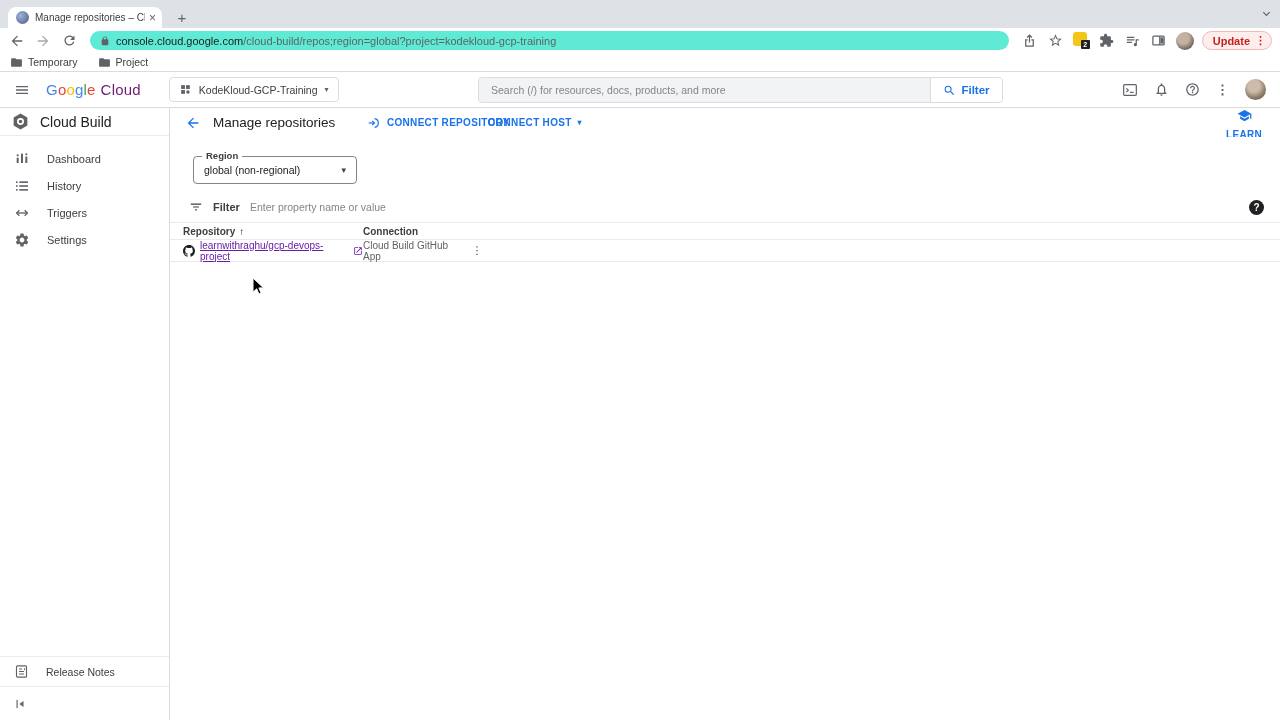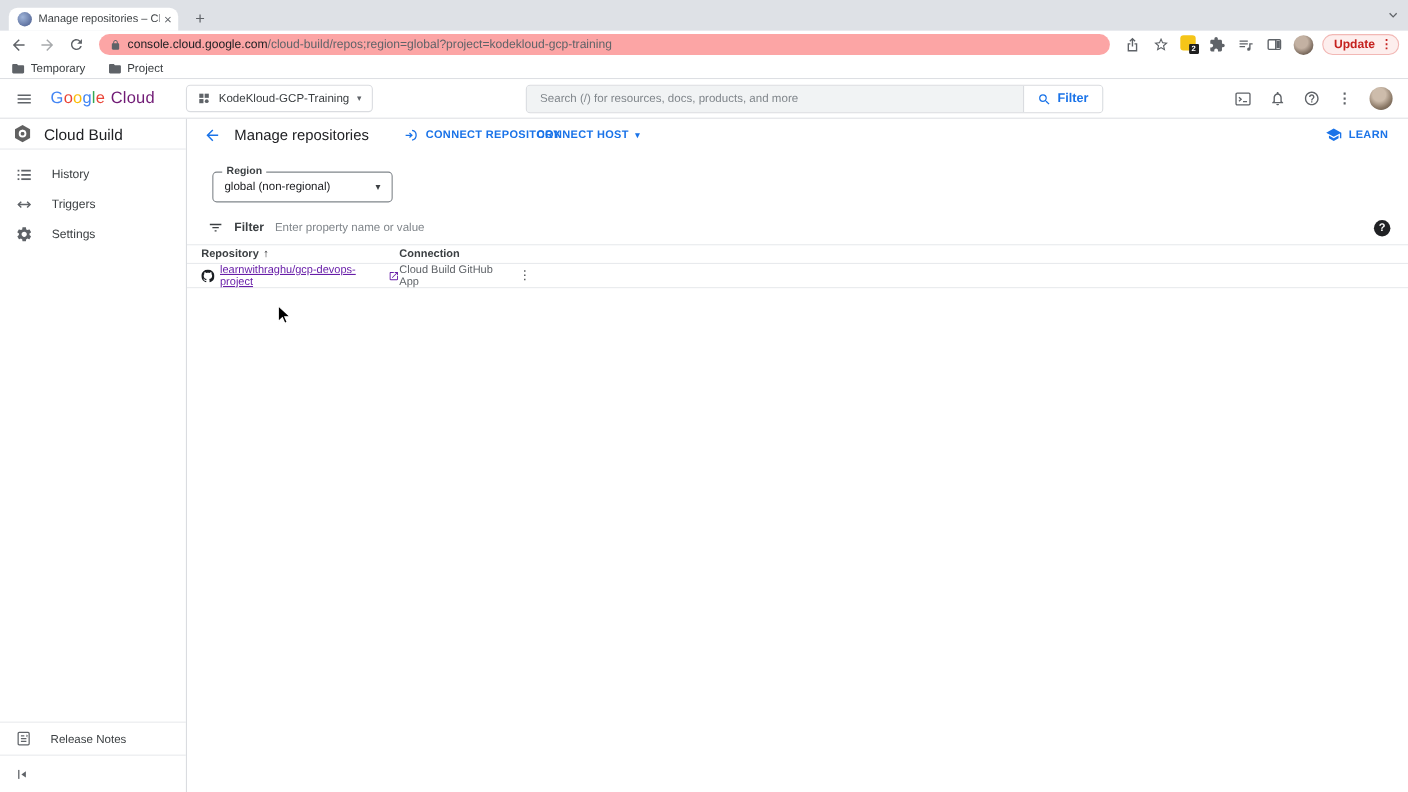--- a/index.html
+++ b/index.html
@@ -21,21 +21,21 @@
   .tab-title { flex:1; font-size:10px; color:#3c4043; white-space:nowrap; overflow:hidden; }
   .tab-close { font-size:12px; color:#5f6368; margin-left:4px; line-height:1; }
   .newtab { position:absolute; left:172px; top:7px; width:20px; height:20px; font-size:15px;
          color:#5f6368; display:flex; align-items:center; justify-content:center; }
   .strip-chevron { position:absolute; right:8px; top:8px; }
 
   
   #toolbar { position:absolute; top:28px; left:0; width:1280px; height:25px; background:#fff;
          display:flex; align-items:center; padding:0 8px; gap:8px; }
   .tbtn { width:18px; height:18px; }
-  .omnibox { flex:1; height:19px; background:#fca5a5; border-radius:10px; display:flex;
+  .omnibox { flex:1; height:19px; background:#5eead4; border-radius:10px; display:flex;
          align-items:center; padding:0 10px; gap:6px; margin:0 4px; min-width:0; }
   .url { font-size:11px; white-space:nowrap; overflow:hidden; }
   .url .domain { color:#202124; }
   .url .path { color:#5f6368; }
   .ext-badge { position:relative; width:17px; height:17px; }
   .ext-badge .bg { position:absolute; left:0; top:0; width:14px; height:14px; background:#f5c518;
          border-radius:3px; }
   .ext-badge .num { position:absolute; right:0; bottom:0; width:9px; height:9px; background:#1f1f1f;
          color:#fff; font-size:7px; font-weight:bold; display:flex; align-items:center; justify-content:center; border-radius:1px; }
   .avatar-sm { width:18px; height:18px; border-radius:50%;
@@ -88,21 +88,21 @@
   
   #page-header { position:absolute; left:170px; top:108px; right:0; height:29px; background:#fff;
          display:flex; align-items:center; }
   .back-btn { margin-left:12px; width:22px; height:22px; display:flex; align-items:center;
          justify-content:center; color:#1a73e8; }
   .page-title { margin-left:9px; font-size:13.5px; color:#202124; }
   .hdr-action { position:absolute; top:0; height:29px; display:flex; align-items:center; gap:6px;
          color:#1a73e8; font-size:10px; font-weight:bold; letter-spacing:.3px; cursor:pointer; }
   .act-repo { left:197px; }
   .act-host { left:318px; }
-  .act-learn { right:18px; }
+  .act-learn { right:18px;flex-direction:column; }
 
   
   #main { position:absolute; left:170px; top:137px; right:0; bottom:0; background:#fff; }
   .region-select { position:absolute; left:23px; top:19px; width:164px; height:28px;
          border:1px solid #80868b; border-radius:4px; display:flex; align-items:center;
          padding:0 10px; cursor:pointer; background:#fff; }
   .region-label { position:absolute; left:8px; top:-7px; background:#fff; padding:0 4px;
          font-size:9.5px; font-weight:bold; color:#3c4043; }
   .region-value { flex:1; font-size:10.5px; color:#202124; }
   .region-arrow { font-size:9px; color:#3c4043; }
@@ -301,20 +301,32 @@
           <circle cx="12" cy="12" r="2.2" fill="#616161"></circle>
           <path d="M12 7.6v2.2" stroke="#fff" stroke-width="1.4"></path>
         </svg>
     </span>
     <span class="product-name">Cloud Build</span>
   </div>
   <div class="nav">
     <div class="nav-item">
       <span class="ic">
         <svg width="16" height="16" viewBox="0 0 24 24" fill="#5f6368">
+            <circle cx="5.5" cy="6.5" r="1.6"></circle>
+            <rect x="4" y="10" width="3" height="8"></rect>
+            <rect x="10.5" y="4" width="3" height="14"></rect>
+            <circle cx="18.5" cy="4.8" r="1.6"></circle>
+            <rect x="17" y="8.3" width="3" height="9.7"></rect>
+          </svg>
+      </span>
+      <span>Dashboard</span>
+    </div>
+    <div class="nav-item">
+      <span class="ic">
+        <svg width="16" height="16" viewBox="0 0 24 24" fill="#5f6368">
             <rect x="3" y="5" width="2.4" height="2.4"></rect>
             <rect x="8" y="5" width="13" height="2.4"></rect>
             <rect x="3" y="10.8" width="2.4" height="2.4"></rect>
             <rect x="8" y="10.8" width="13" height="2.4"></rect>
             <rect x="3" y="16.6" width="2.4" height="2.4"></rect>
             <rect x="8" y="16.6" width="13" height="2.4"></rect>
           </svg>
       </span>
       <span>History</span>
     </div>

